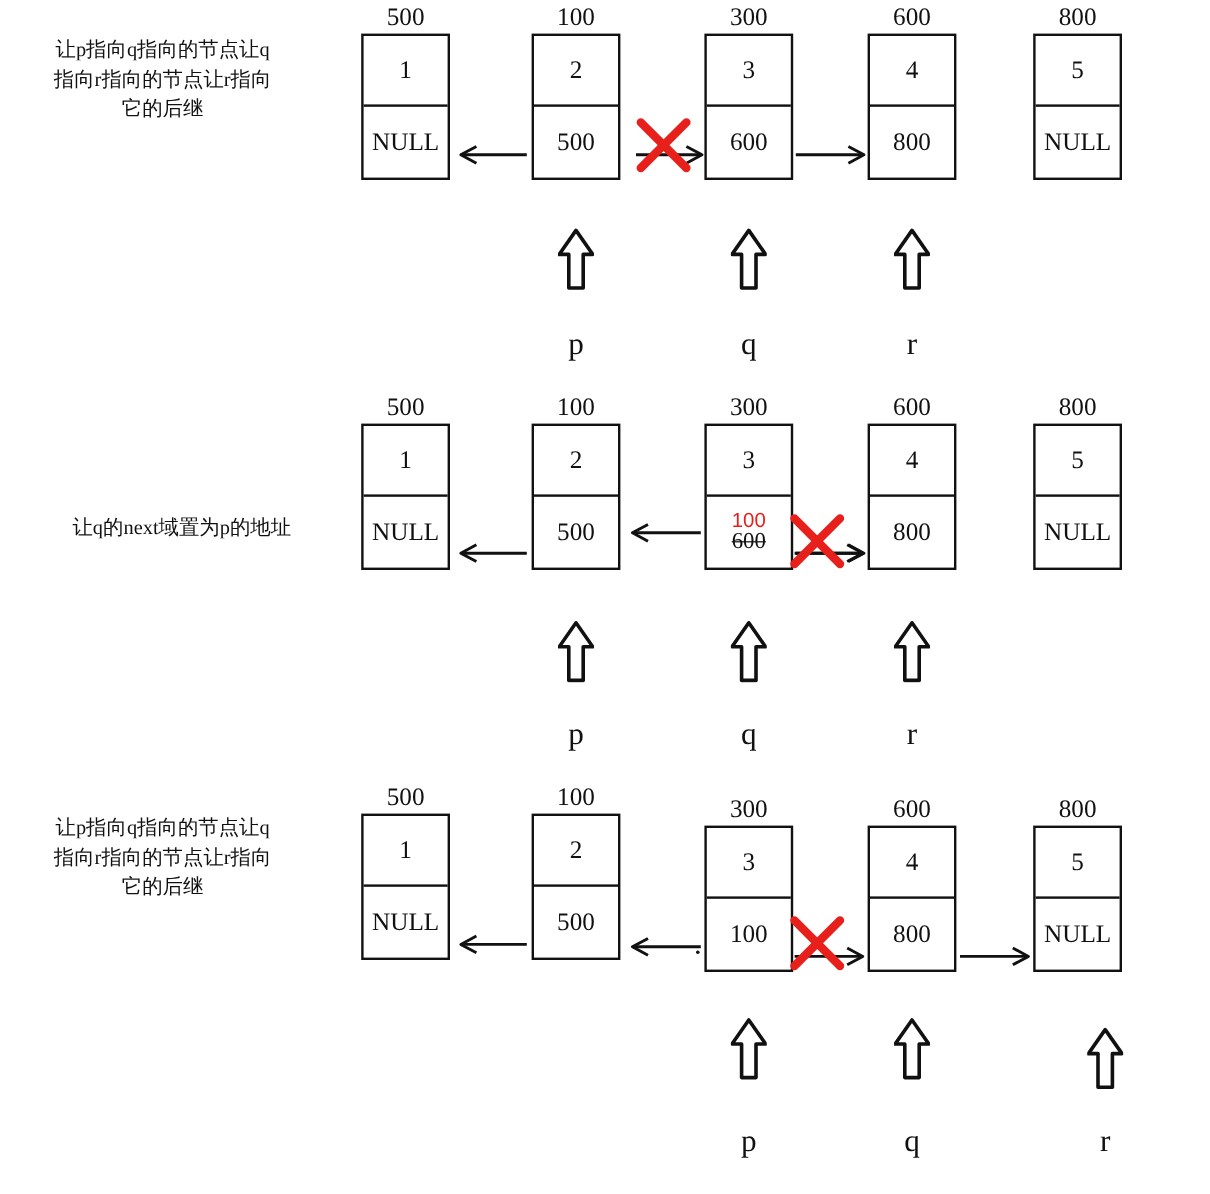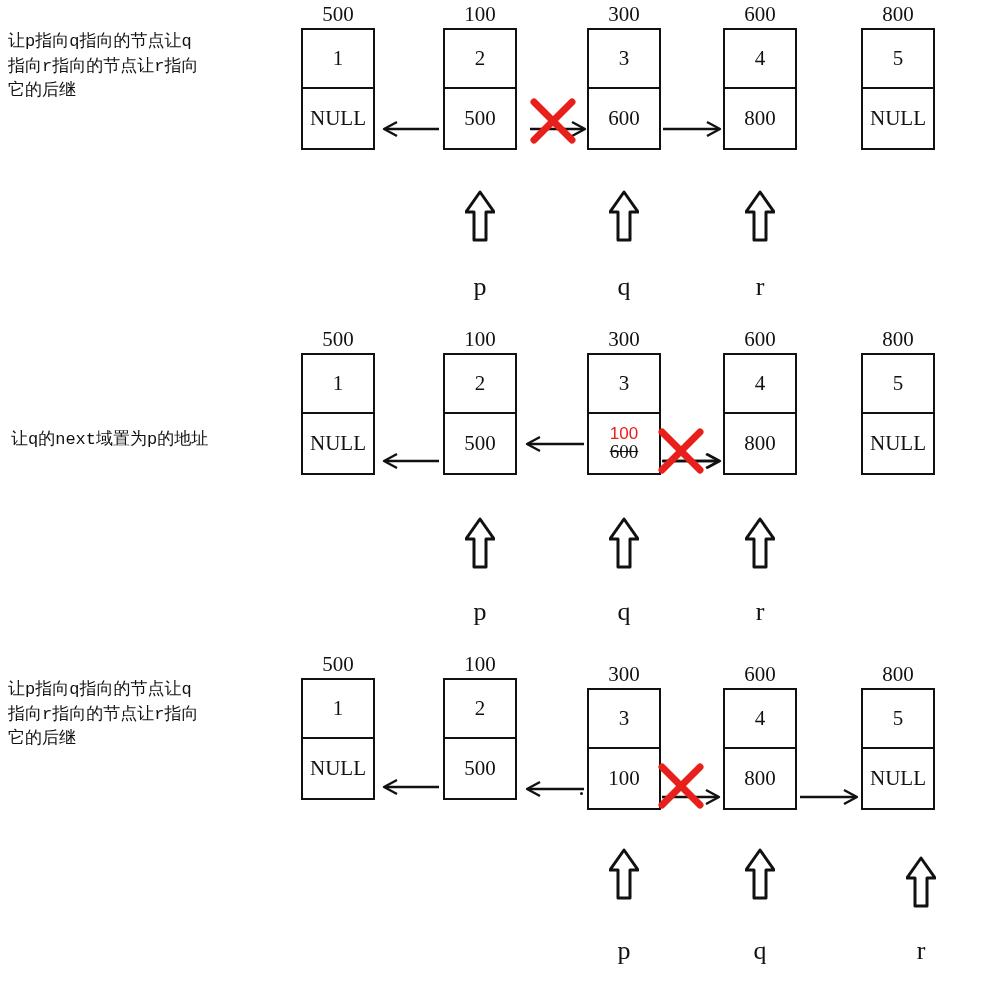--- a/index.html
+++ b/index.html
@@ -23,22 +23,22 @@
   
   .row {
     position: absolute;
     left: 0;
     width: 1008px;
   }
 
   
   .caption {
     position: absolute;
-    text-align: left;
-    font-family: Liberation Mono, monospace;
+    text-align: center;
+    font-family: Liberation Serif, serif;
     font-size: 17px;
     line-height: 1.45;
     color: #111;
     white-space: pre-line;
   }
 
   
   .node {
     position: absolute;
     width: 74px;
@@ -212,21 +212,21 @@
         </svg>
     </div>
 
     <div class="ptr-label" style="left:460px; top:272px;">p</div>
     <div class="ptr-label" style="left:604px; top:272px;">q</div>
     <div class="ptr-label" style="left:740px; top:272px;">r</div>
   </div>
 
   <div class="row" style="top:325px;">
 
-    <div class="caption" style="left:11px; top:103px; width:255px;">让q的next域置为p的地址</div>
+    <div class="caption" style="left:24px; top:103px; width:255px;">让q的next域置为p的地址</div>
 
     <div class="addr" style="left:301px; top:2px;">500</div>
     <div class="addr" style="left:443px; top:2px;">100</div>
     <div class="addr" style="left:587px; top:2px;">300</div>
     <div class="addr" style="left:723px; top:2px;">600</div>
     <div class="addr" style="left:861px; top:2px;">800</div>
 
     <div class="node" style="left:301px; top:28px;">
       <div class="half top">1</div>
       <div class="half bottom">NULL</div>

